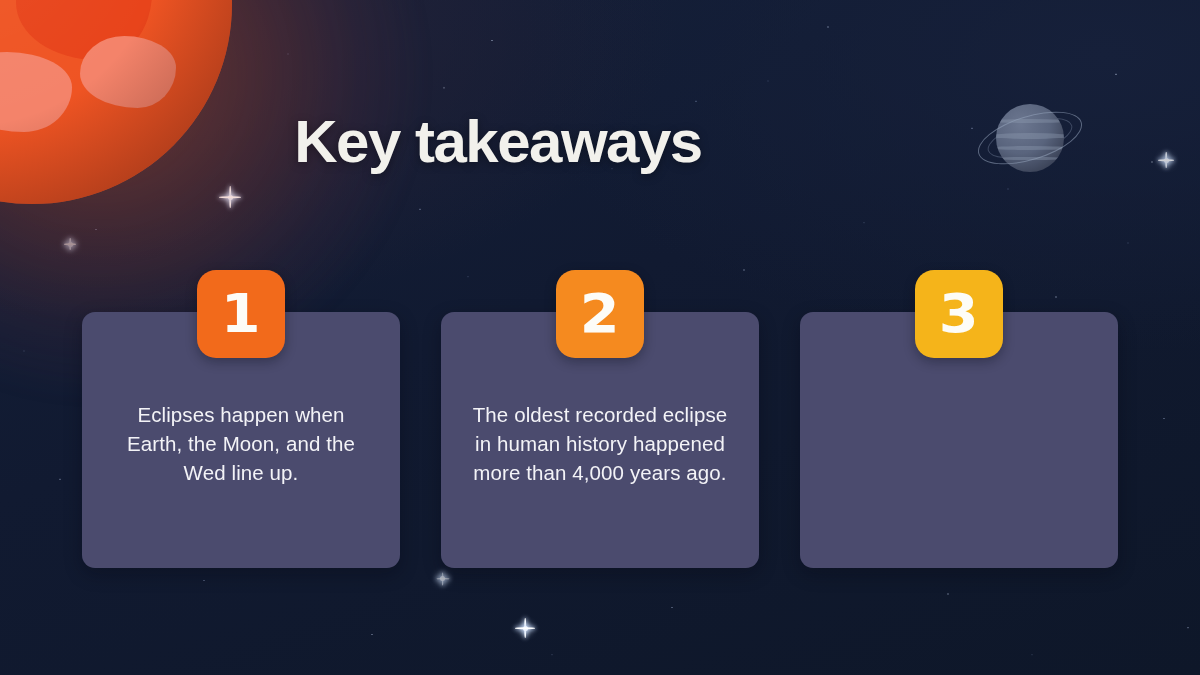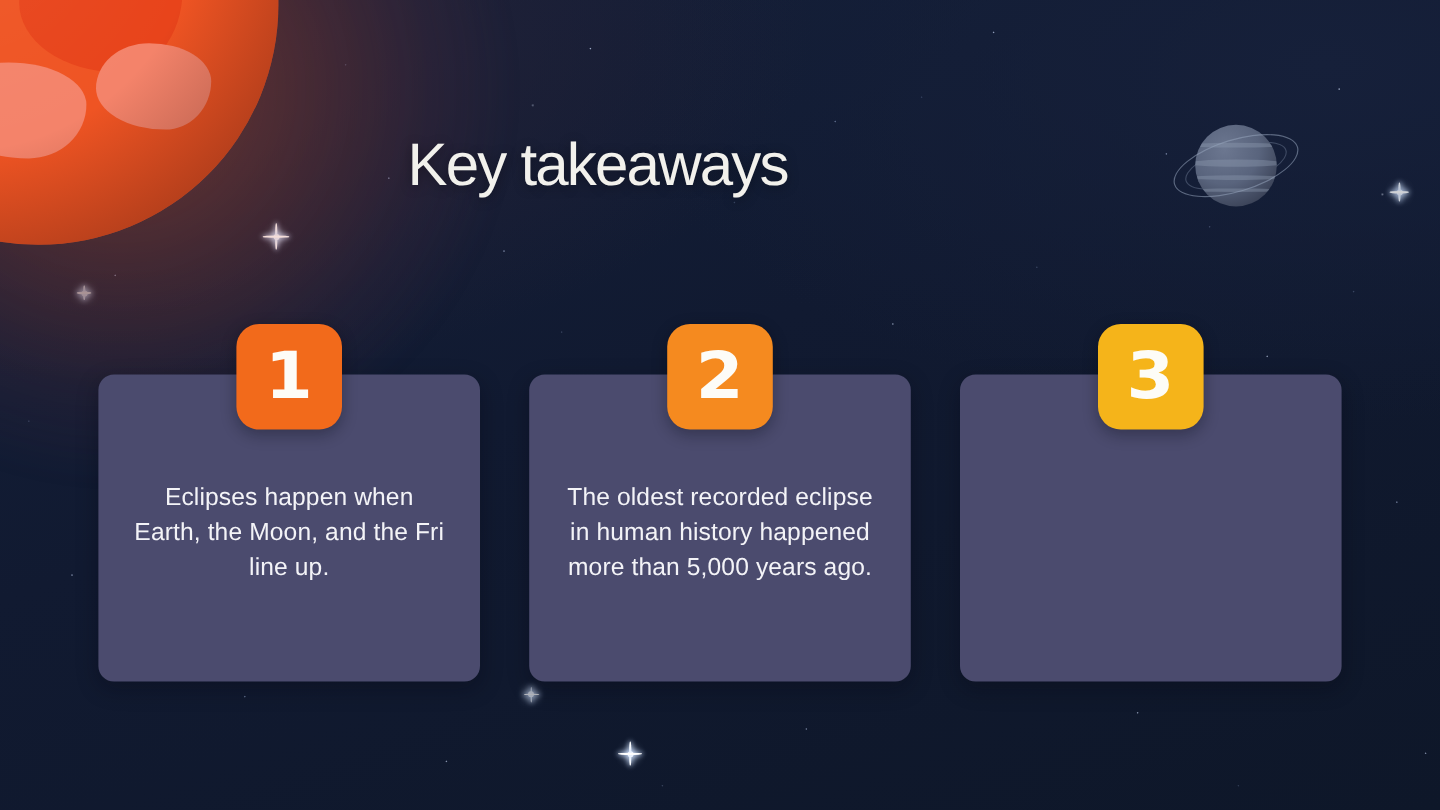--- a/index.html
+++ b/index.html
@@ -146,22 +146,22 @@
   }
   .ringed .ring.inner {
     left:4px; top:32px; width:88px; height:32px;
     border-color:rgba(140,155,180,.35);
   }
 
   
   #title {
     position:absolute; left:0; top:112px; width:996px;
     text-align:center;
-    font-size:50px; line-height:1.0;
-    font-weight:400;
+    font-size:60px; line-height:1.0;
+    font-weight:700;
     letter-spacing:-1.5px;
     color:#f2f1ec;
     text-shadow:0 2px 10px rgba(0,0,0,.35);
   }
 
   
   #cards {
     position:absolute; left:82px; top:312px;
     width:1036px; height:256px;
     display:flex; justify-content:space-between;
@@ -248,28 +248,28 @@
   </div>
 
   <div id="title">Key takeaways</div>
 
   <div id="cards">
 
     <div class="card">
       <div class="badge" style="background: rgb(242, 106, 27);">
         <span class="num">1</span>
       </div>
-      <div class="card-text">Eclipses happen when Earth, the Moon, and the Fri line up.</div>
+      <div class="card-text">Eclipses happen when Earth, the Moon, and the Wed line up.</div>
     </div>
 
     <div class="card">
       <div class="badge" style="background: rgb(245, 138, 31);">
         <span class="num">2</span>
       </div>
-      <div class="card-text">The oldest recorded eclipse in human history happened more than 5,000 years ago.</div>
+      <div class="card-text">The oldest recorded eclipse in human history happened more than 4,000 years ago.</div>
     </div>
 
     <div class="card">
       <div class="badge" style="background: rgb(245, 180, 26);">
         <span class="num">3</span>
       </div>
     </div>
 
   </div>
 </div>

